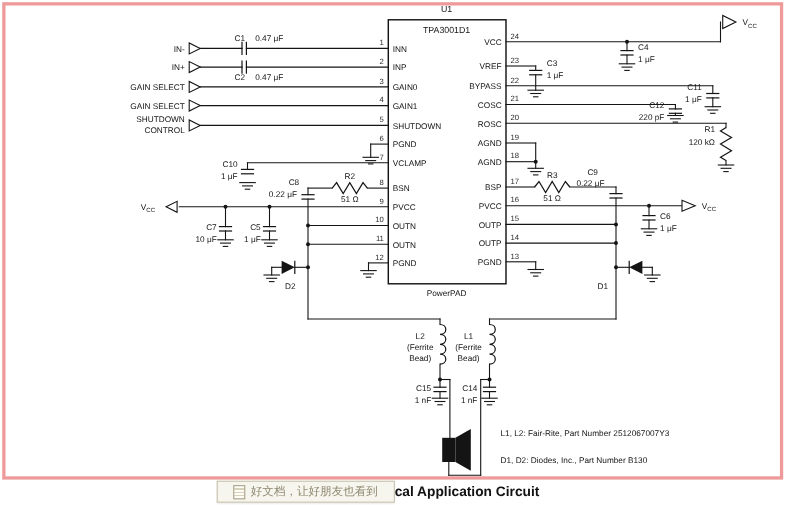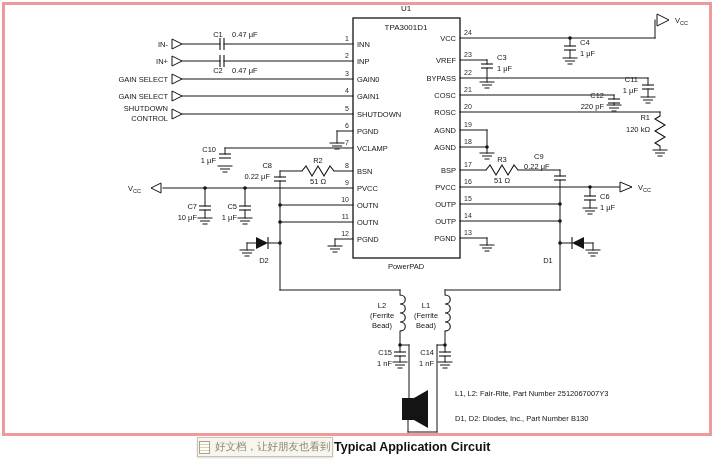--- a/index.html
+++ b/index.html
@@ -15,21 +15,21 @@
   svg .fillb{fill:#141414;stroke:none;}
   svg text{font-family:"Liberation Sans",sans-serif;fill:#141414;font-size:7.5px;}
   svg text.n{font-size:7px;fill:#2a2a2a;}
   svg text.h{font-size:8px;}
   svg tspan.sub{font-size:5.5px;}
   .caption{position:absolute;left:262px;top:440px;font-size:12.5px;font-weight:bold;
            color:#111;white-space:nowrap;z-index:3;}
   .fig-num{background:#141414;color:#1c1c1c;padding:1px 4px;}
   .fig-title{margin-left:5px;}
   .tooltip{position:absolute;left:197px;top:437px;height:20px;box-sizing:border-box;
-           display:flex;align-items:center;gap:5px;padding:2px 1px;background:#f7f6ee;
+           display:flex;align-items:center;gap:5px;padding:2px 14px;background:#f7f6ee;
            border:1px solid #c9c3ae;color:#8f8871;font-size:10.5px;white-space:nowrap;
            z-index:4;box-shadow:0 1px 2px rgba(0,0,0,.15);}
   .tt-icon{display:inline-block;width:9px;height:11px;border:1px solid #a9a28a;
            background:repeating-linear-gradient(#fffdf5 0 2px,#d8d2bc 2px 3px);}
 </style>
 </head>
 <body>
 
 <div class="frame" style="border-color:#ef9a9a"></div>
 

